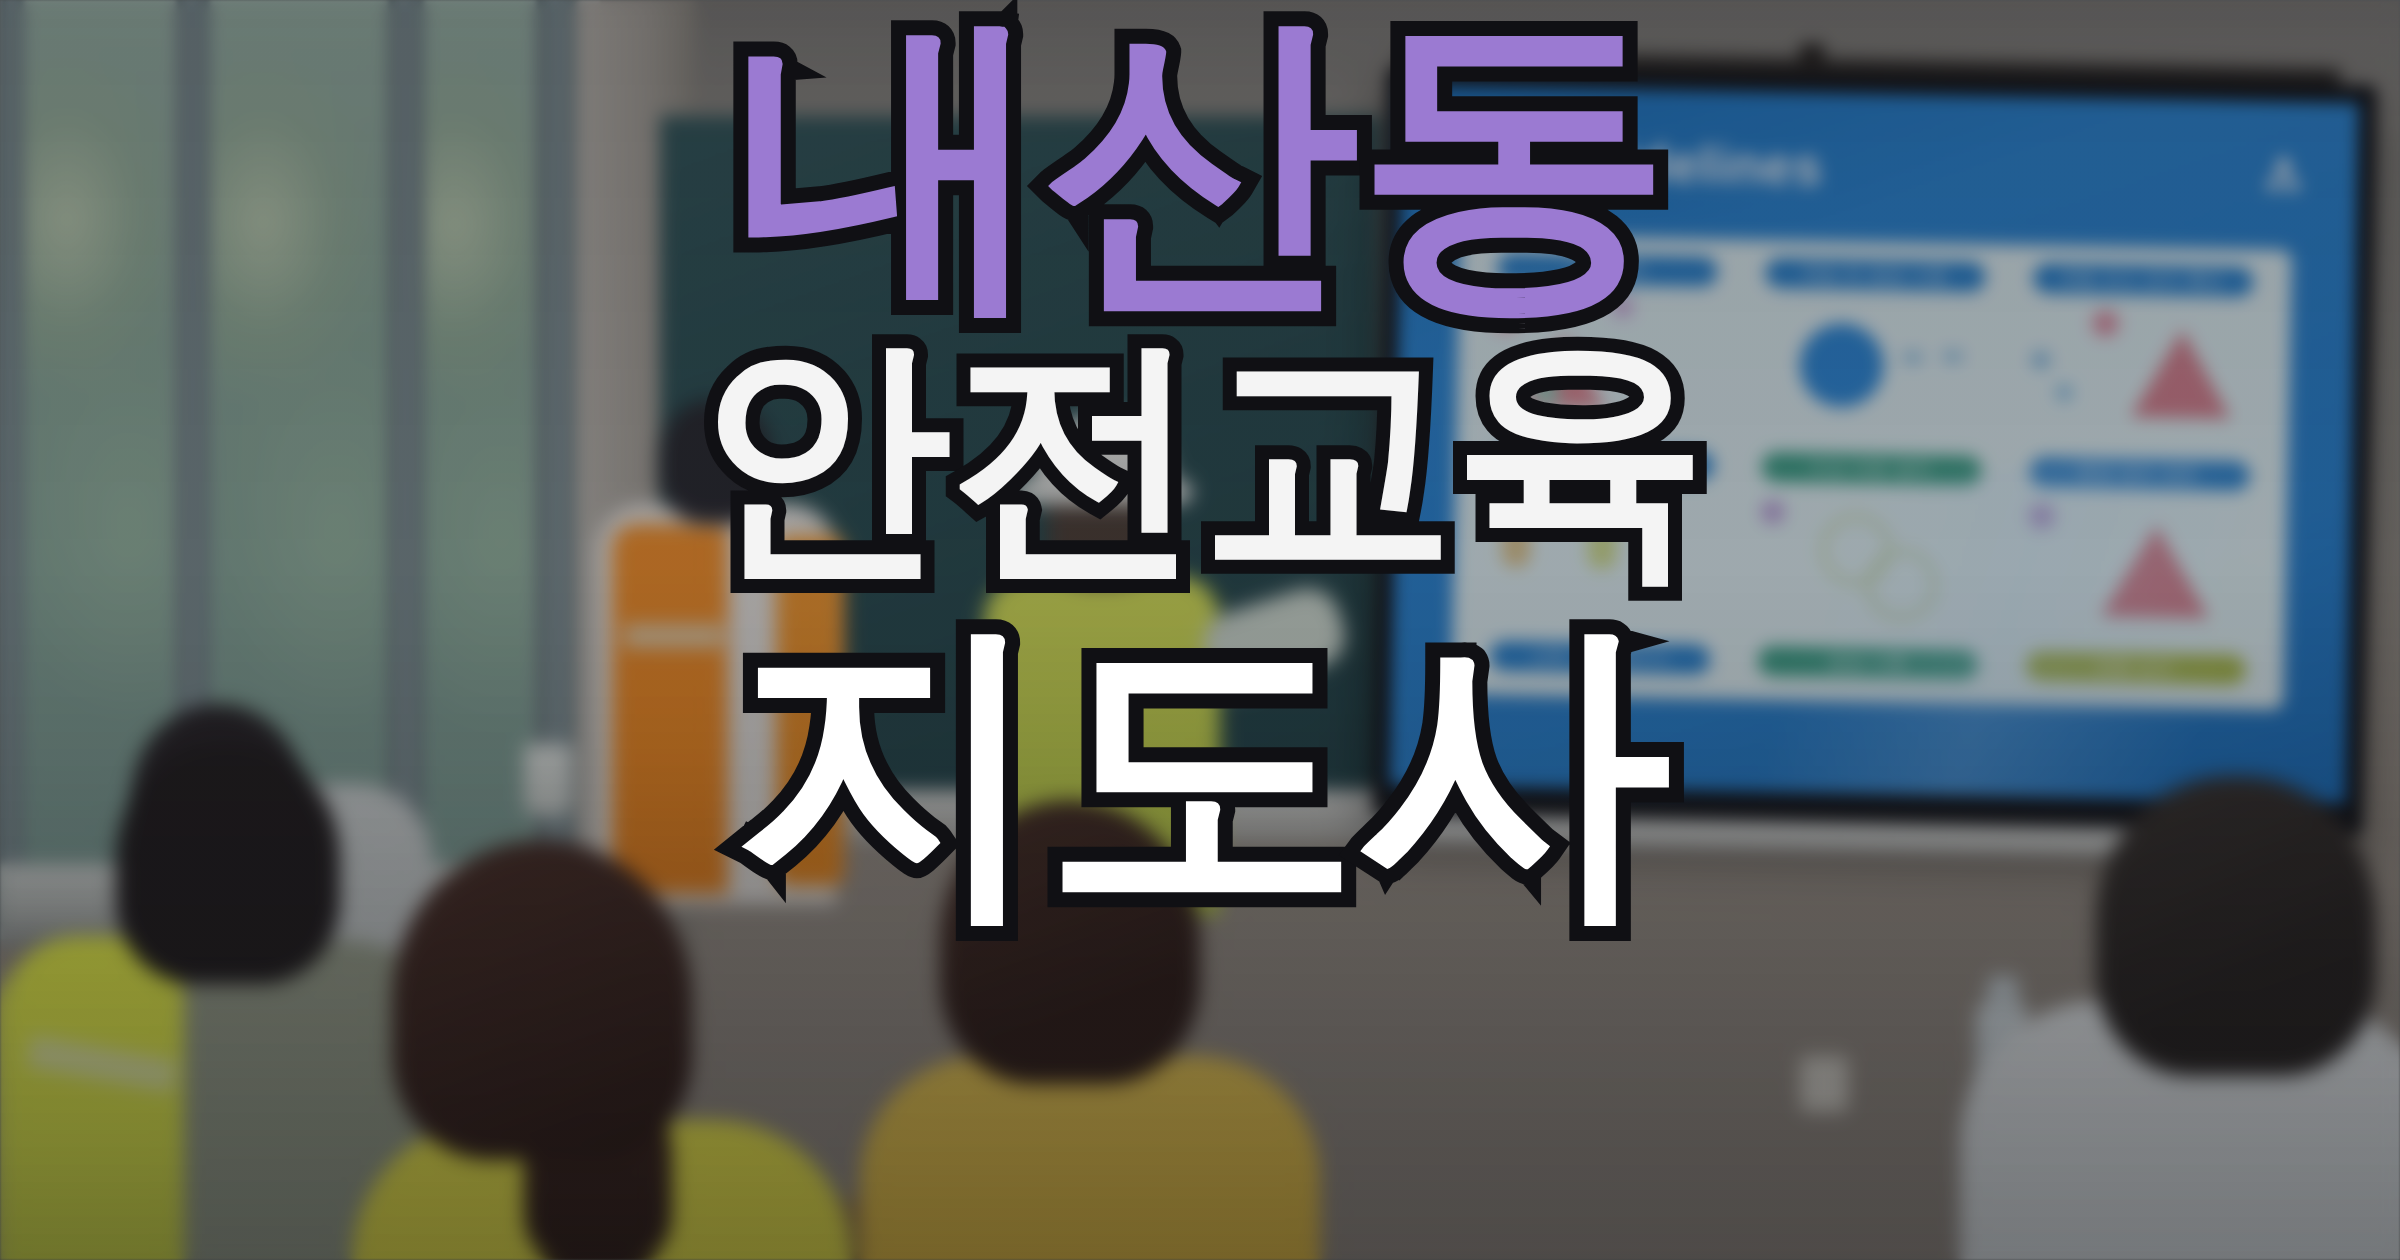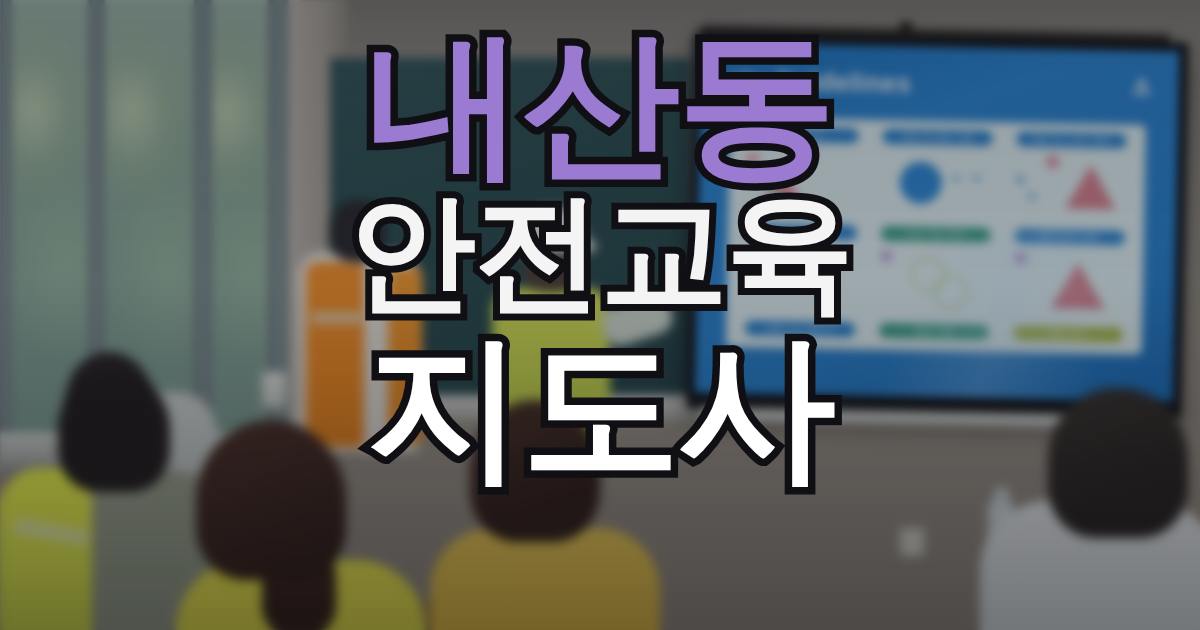--- a/index.html
+++ b/index.html
@@ -385,21 +385,21 @@
   }
 
   
   .title-stack {
     position: absolute;
     inset: 0;
     display: flex;
     flex-direction: column;
     align-items: center;
     justify-content: flex-start;
-    padding-top: 24px;
+    padding-top: 1px;
     box-sizing: border-box;
     z-index: 5;
   }
   .tline {
     font-family: "Liberation Sans", "DejaVu Sans", sans-serif;
     font-weight: 700;
     line-height: 1.0;
     letter-spacing: -2px;
     white-space: nowrap;
     text-align: center;

